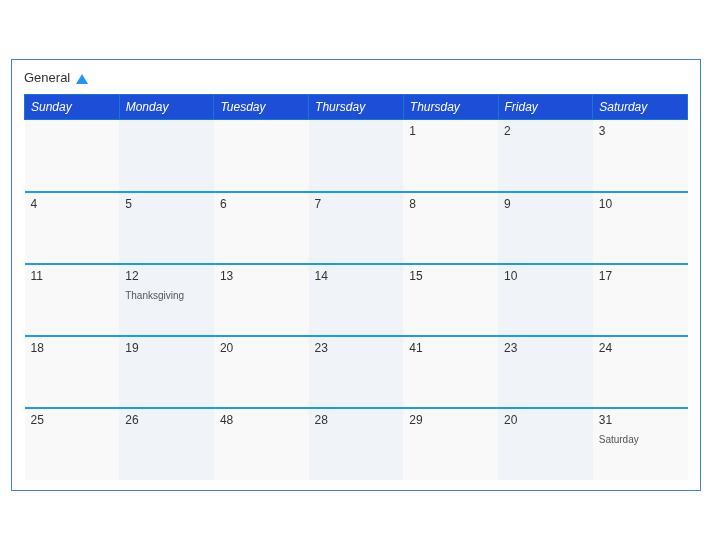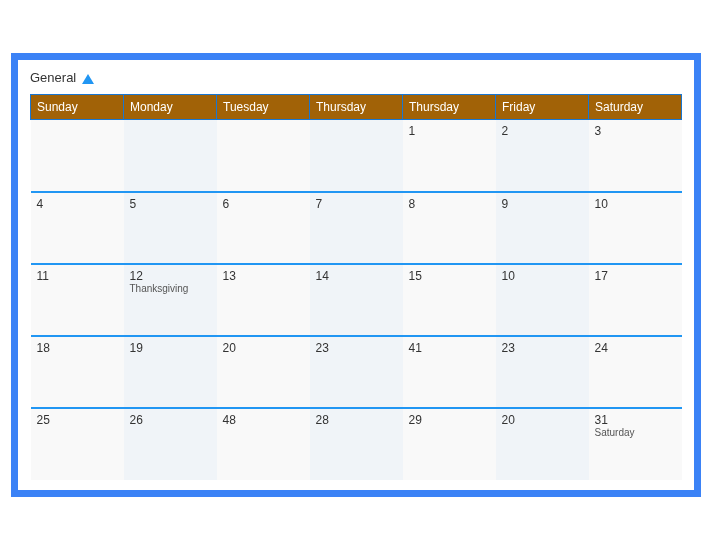--- a/index.html
+++ b/index.html
@@ -9,21 +9,21 @@
       width: 712px;
       height: 550px;
       overflow: hidden;
       display: flex;
       align-items: center;
       justify-content: center;
     }
     .calendar-container {
       width: 690px;
       background: #fff;
-      border: 7px solid #3b82f6;
+      border: 1px solid #3b82f6;
       padding: 10px 12px;
     }
     .header {
       display: flex;
       align-items: center;
       justify-content: space-between;
       margin-bottom: 8px;
     }
     .logo {
       display: flex;
@@ -50,27 +50,28 @@
     .country {
       font-size: 14px;
       color: #333;
       text-align: right;
     }
     .calendar-grid {
       width: 100%;
       border-collapse: collapse;
     }
     .calendar-grid th {
-      background: #a16207;
+      background: #1d4ed8;
       color: #fff;
       font-size: 12px;
       font-weight: normal;
       padding: 5px 6px;
       text-align: left;
       border: 1px solid #1976D2;
+      font-style: italic;
     }
     .calendar-grid td {
       width: calc(100% / 7);
       vertical-align: top;
       padding: 4px 6px;
       border-top: 2px solid #2196F3;
       border-right: none;
       border-bottom: none;
       border-left: none;
       height: 72px;
@@ -81,21 +82,21 @@
     }
     .day-num {
       font-size: 12px;
       color: #333;
       display: block;
     }
     .event-label {
       font-size: 10px;
       color: #555;
       display: block;
-      margin-top: 0;
+      margin-top: 7px;
     }
     .empty-day {
       background: #f9f9f9;
     }
     
     .week-row td {
       border-top: 2px solid #2196F3;
     }
     .calendar-grid tr:first-child td {
       border-top: none;

